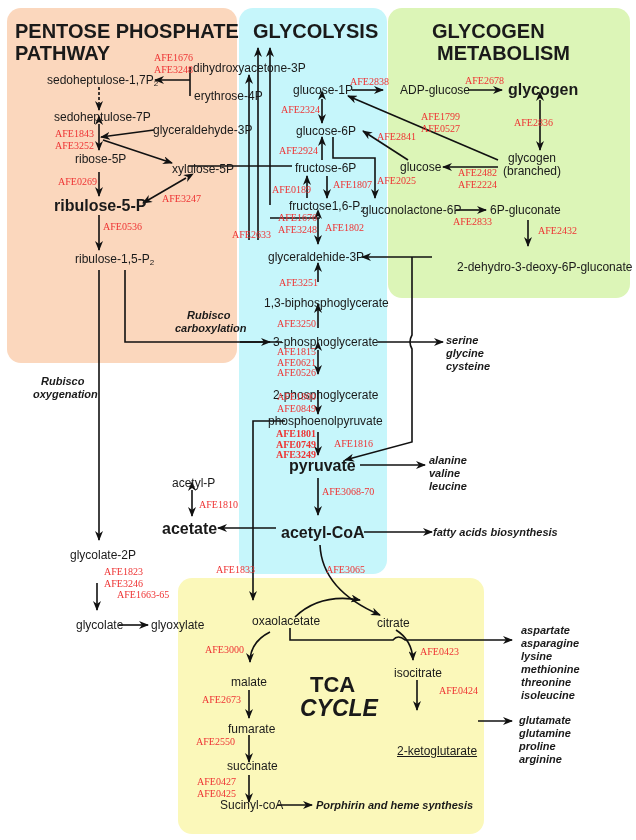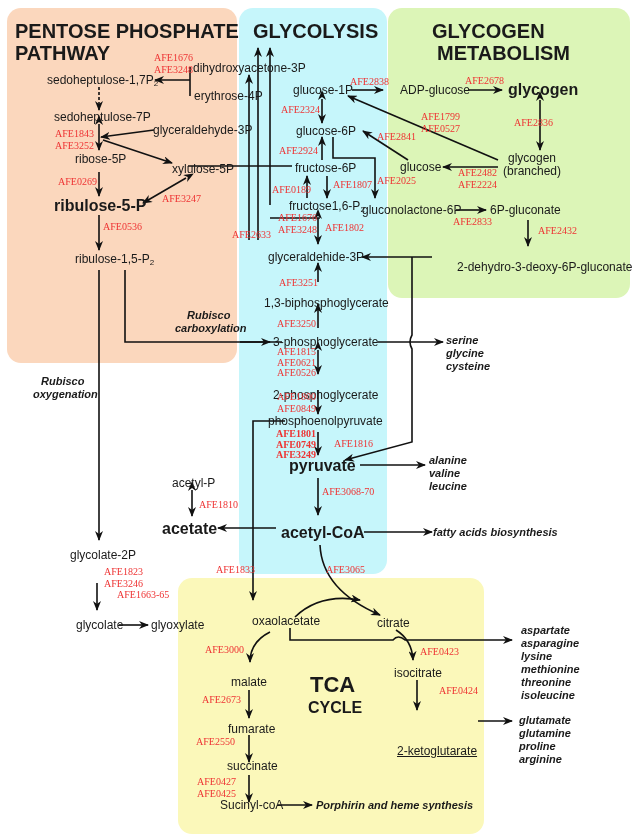--- a/index.html
+++ b/index.html
@@ -101,21 +101,21 @@
     <path d="M278,805 L312,805" marker-end="url(#ah)"></path>
   </g>
 </svg>
 
 <div class="title" style="left:15px;top:20px;">PENTOSE PHOSPHATE</div>
 <div class="title" style="left:15px;top:42px;">PATHWAY</div>
 <div class="title" style="left:253px;top:20px;">GLYCOLYSIS</div>
 <div class="title" style="left:432px;top:20px;">GLYCOGEN</div>
 <div class="title" style="left:437px;top:42px;">METABOLISM</div>
 <div class="title" style="left:310px;top:673px;font-size:22px;line-height:24px;">TCA</div>
-<div class="title" style="left:308px;top:696px;font-size:16px;line-height:24px;">CYCLE</div>
+<div class="title" style="left:300px;top:696px;font-size:23px;line-height:24px;font-style:italic;">CYCLE</div>
 
 <div class="t" style="left:47px;top:74px;"><span>sedoheptulose-1,7P</span><span class="sub">2</span></div>
 <div class="t" style="left:54px;top:111px;">sedoheptulose-7P</div>
 <div class="t" style="left:75px;top:153px;">ribose-5P</div>
 <div class="t big" style="left:54px;top:197px;">ribulose-5-P</div>
 <div class="t" style="left:75px;top:253px;"><span>ribulose-1,5-P</span><span class="sub">2</span></div>
 <div class="t" style="left:172px;top:163px;">xylulose-5P</div>
 <div class="t" style="left:193px;top:62px;">dihydroxyacetone-3P</div>
 <div class="t" style="left:194px;top:90px;">erythrose-4P</div>
 <div class="t" style="left:153px;top:124px;">glyceraldehyde-3P</div>

